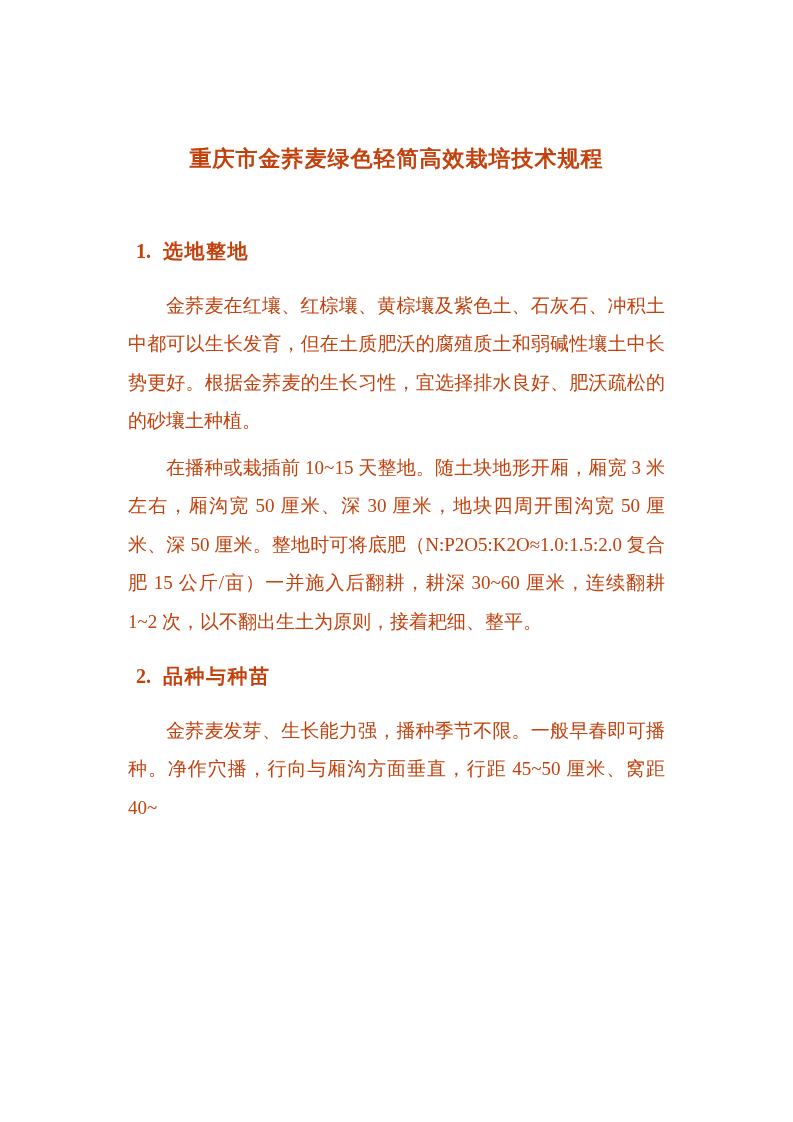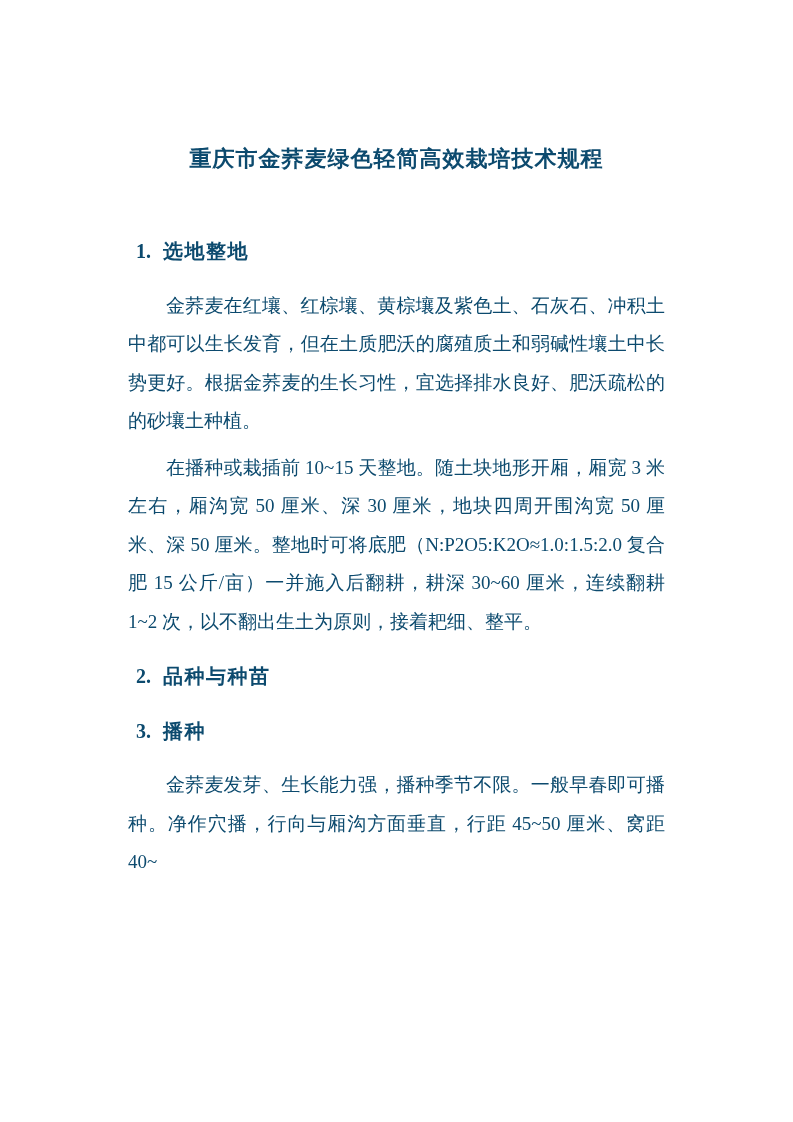--- a/index.html
+++ b/index.html
@@ -8,21 +8,21 @@
       background: #ffffff;
     }
     .page {
       position: relative;
       width: 793px;
       height: 1122px;
       margin: 0 auto;
       box-sizing: border-box;
       padding: 146px 120px 0 120px;
       background: #ffffff;
-      color: #0c4a6e;
+      color: #c2410c;
       font-family: "Liberation Serif", "DejaVu Serif", serif;
       overflow: hidden;
     }
     .doc-title {
       font-size: 22px;
       font-weight: bold;
       text-align: center;
       line-height: 26px;
       letter-spacing: 1px;
       margin: 0 0 60px 0;
@@ -67,18 +67,17 @@
 
 
   <div class="doc-body">
 
     <h2 class="sec-heading"><span class="num">1.</span><span>选地整地</span></h2>
     <p class="para">金荞麦在红壤、红棕壤、黄棕壤及紫色土、石灰石、冲积土中都可以生长发育，但在土质肥沃的腐殖质土和弱碱性壤土中长势更好。根据金荞麦的生长习性，宜选择排水良好、肥沃疏松的的砂壤土种植。</p>
     <p class="para">在播种或栽插前 10~15 天整地。随土块地形开厢，厢宽 3 米左右，厢沟宽 50 厘米、深 30 厘米，地块四周开围沟宽 50 厘米、深 50 厘米。整地时可将底肥（N:P2O5:K2O≈1.0:1.5:2.0 复合肥 15 公斤/亩）一并施入后翻耕，耕深 30~60 厘米，连续翻耕 1~2 次，以不翻出生土为原则，接着耙细、整平。</p>
 
     <h2 class="sec-heading"><span class="num">2.</span><span>品种与种苗</span></h2>
 
-    <h2 class="sec-heading"><span class="num">3.</span><span>播种</span></h2>
     <p class="para">金荞麦发芽、生长能力强，播种季节不限。一般早春即可播种。净作穴播，行向与厢沟方面垂直，行距 45~50 厘米、窝距 40~</p>
 
   </div>
 
 </div>
 
 </body></html>

